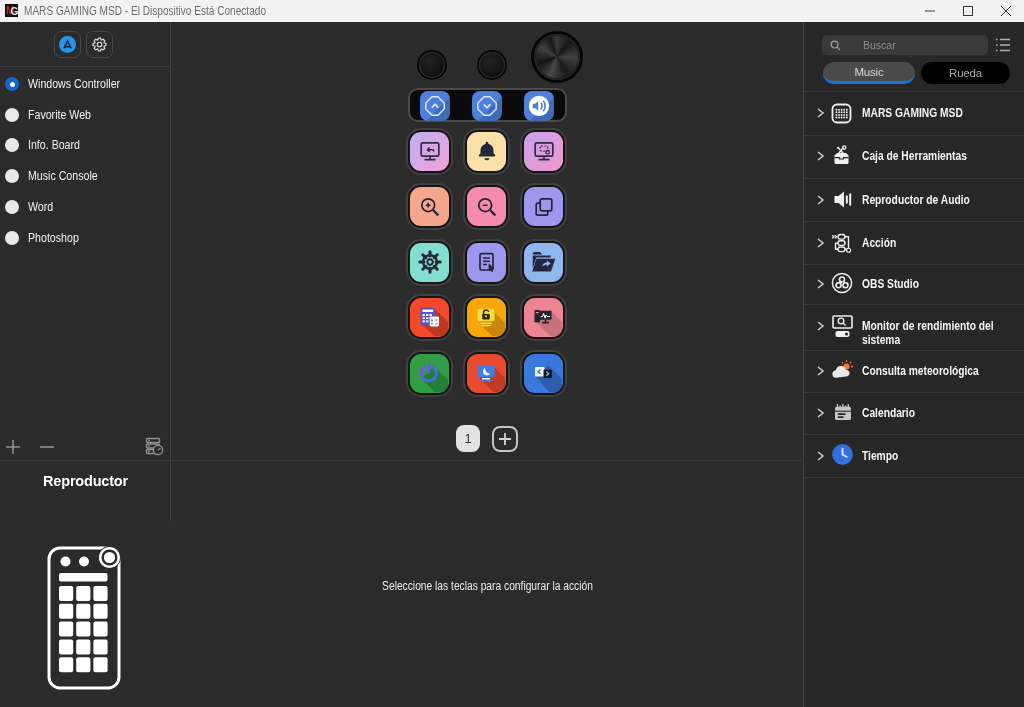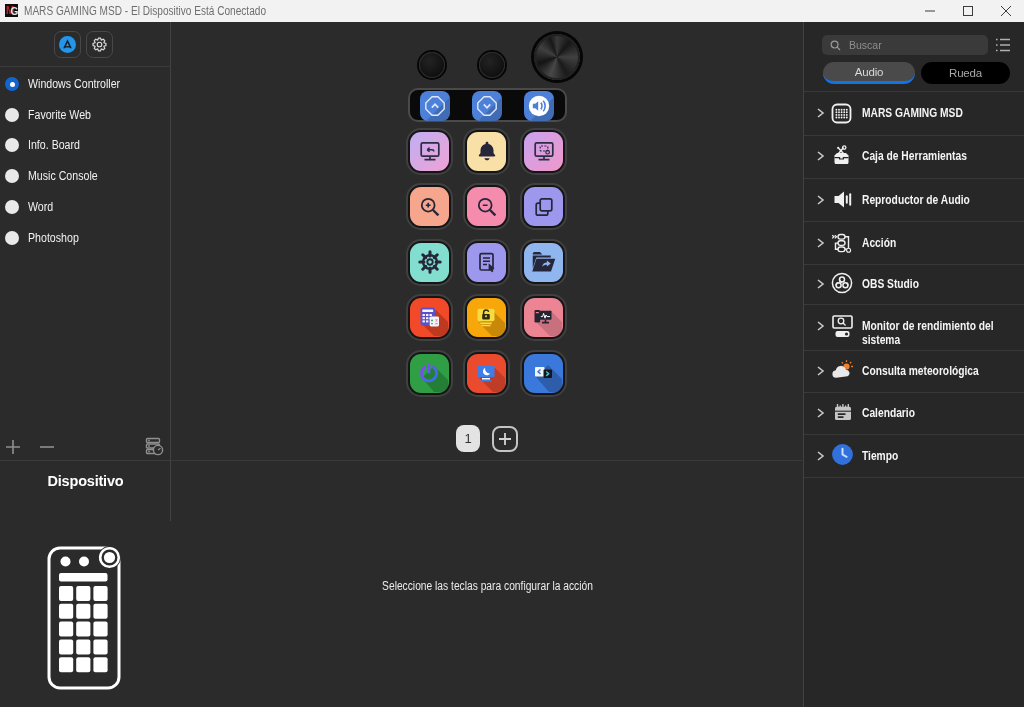--- a/index.html
+++ b/index.html
@@ -42,21 +42,21 @@
   background:#e3e3e3; color:#333; font-size:13px; text-align:center; line-height:27px; }
 #pageadd { position:absolute; left:320px; top:404px; width:26px; height:26px; border-radius:8px;
   border:2px solid #c4c4c4; }
 #hsep { position:absolute; left:-1px; top:438px; width:631px; border-top:1px solid #3a3a3a; }
 #seltext { position:absolute; left:0; top:557px; width:631px; text-align:center; font-size:12.5px; color:#ececec; transform:scaleX(0.82); transform-origin:center; }
 
 
 #right { position:absolute; left:803px; top:22px; width:221px; height:685px; background:#272727;
   border-left:1px solid #424242; }
 #search { position:absolute; left:18px; top:13px; width:166px; height:20px; background:#3a3a3a;
-  border-radius:5px; color:#8e8e8e; font-size:10.5px; line-height:20px; padding-left:27px; }
+  border-radius:5px; color:#8e8e8e; font-size:10.5px; line-height:20px; padding-left:41px; }
 .tab { position:absolute; top:40px; height:22px; border-radius:11px; font-size:11.5px;
   text-align:center; letter-spacing:-0.2px; }
 .rsep { position:absolute; left:0; width:221px; border-top:1px solid #383838; }
 .chev { position:absolute; left:11px; width:10px; height:10px; }
 .rlabel { position:absolute; left:58px; font-size:12.5px; font-weight:bold; color:#f5f5f5; transform:scaleX(0.82); transform-origin:left center; white-space:nowrap; }
 .ricon { position:absolute; }
 </style>
 </head>
 <body>
 <div id="app">
@@ -120,21 +120,21 @@
         <rect x="1.5" y="7" width="13" height="4" rx="1"></rect>
         <rect x="1.5" y="12.5" width="13" height="4" rx="1"></rect>
       </g>
       <circle cx="4" cy="3.5" r="0.9" fill="#909090"></circle>
       <circle cx="4" cy="9" r="0.9" fill="#909090"></circle>
       <circle cx="4" cy="14.5" r="0.9" fill="#909090"></circle>
       <circle cx="13" cy="13" r="4.6" fill="#2b2b2b" stroke="#909090" stroke-width="1.4"></circle>
       <path d="M13,13 L15.5,11.2" stroke="#909090" stroke-width="1.3"></path>
     </svg>
     <div class="abs" style="left:0;top:438px;width:171px;border-top:1px solid #3c3c3c;"></div>
-    <div class="abs" style="left:0;top:451px;width:171px;text-align:center;font-size:14.5px;font-weight:bold;color:#fff;letter-spacing:-0.2px;">Dispositivo</div>
+    <div class="abs" style="left:0;top:451px;width:171px;text-align:center;font-size:14.5px;font-weight:bold;color:#fff;letter-spacing:-0.2px;">Reproductor</div>
     <svg class="abs" style="left:47px;top:524px;" width="75" height="145" viewBox="0 0 75 145">
       <rect x="2" y="2" width="70" height="140" rx="11" fill="none" stroke="#fff" stroke-width="3"></rect>
       <circle cx="18.5" cy="15.5" r="5" fill="#fff"></circle>
       <circle cx="37" cy="15.5" r="5" fill="#fff"></circle>
       <circle cx="62.5" cy="11.5" r="11.4" fill="#2b2b2b"></circle>
       <circle cx="62.5" cy="11.5" r="9.3" fill="none" stroke="#fff" stroke-width="2.6"></circle>
       <circle cx="62.5" cy="11.5" r="5.6" fill="#fff"></circle>
       <rect x="12" y="27" width="48.5" height="8.4" rx="2" fill="#fff"></rect>
       <g fill="#fff">
         <rect x="12" y="40" width="14.2" height="15" rx="2"></rect>
@@ -374,21 +374,21 @@
     <svg class="abs" style="left:26px;top:18px;" width="11" height="11" viewBox="0 0 11 11">
       <circle cx="4.6" cy="4.6" r="3.4" fill="none" stroke="#9a9a9a" stroke-width="1.2"></circle>
       <path d="M7.2,7.2 L10,10" stroke="#9a9a9a" stroke-width="1.2"></path>
     </svg>
     <svg class="abs" style="left:190px;top:14px;" width="18" height="18" viewBox="0 0 18 18">
       <g stroke="#b0b0b0" stroke-width="1.7">
         <path d="M6,3.5 L16,3.5 M6,9 L16,9 M6,14.5 L16,14.5"></path>
         <path d="M2,3.5 L3.6,3.5 M2,9 L3.6,9 M2,14.5 L3.6,14.5"></path>
       </g>
     </svg>
-    <div class="tab" style="left:19px;width:92px;background:#4a4a4a;color:#d8d8d8;line-height:20px;border-bottom:3px solid #1273e6;">Audio</div>
+    <div class="tab" style="left:19px;width:92px;background:#4a4a4a;color:#d8d8d8;line-height:20px;border-bottom:3px solid #1273e6;">Music</div>
     <div class="tab" style="left:117px;width:89px;background:#000000;color:#a8a8a8;line-height:22px;">Rueda</div>
     <div class="rsep" style="top:69px;"></div>
 
     <svg class="chev" style="top:86px;" width="10" height="10">
         <path d="M3,1 L8,5 L3,9" fill="none" stroke="#c9c9c9" stroke-width="1.6"></path>
       </svg>
     <svg class="ricon" style="left:27px;top:81px;" width="21" height="21" viewBox="0 0 21 21">
       <rect x="1.5" y="1.5" width="18" height="18" rx="4.5" fill="none" stroke="#f0f0f0" stroke-width="1.8"></rect>
       <g fill="#f0f0f0">
         <circle cx="5.4" cy="6.7" r="0.95"></circle>

